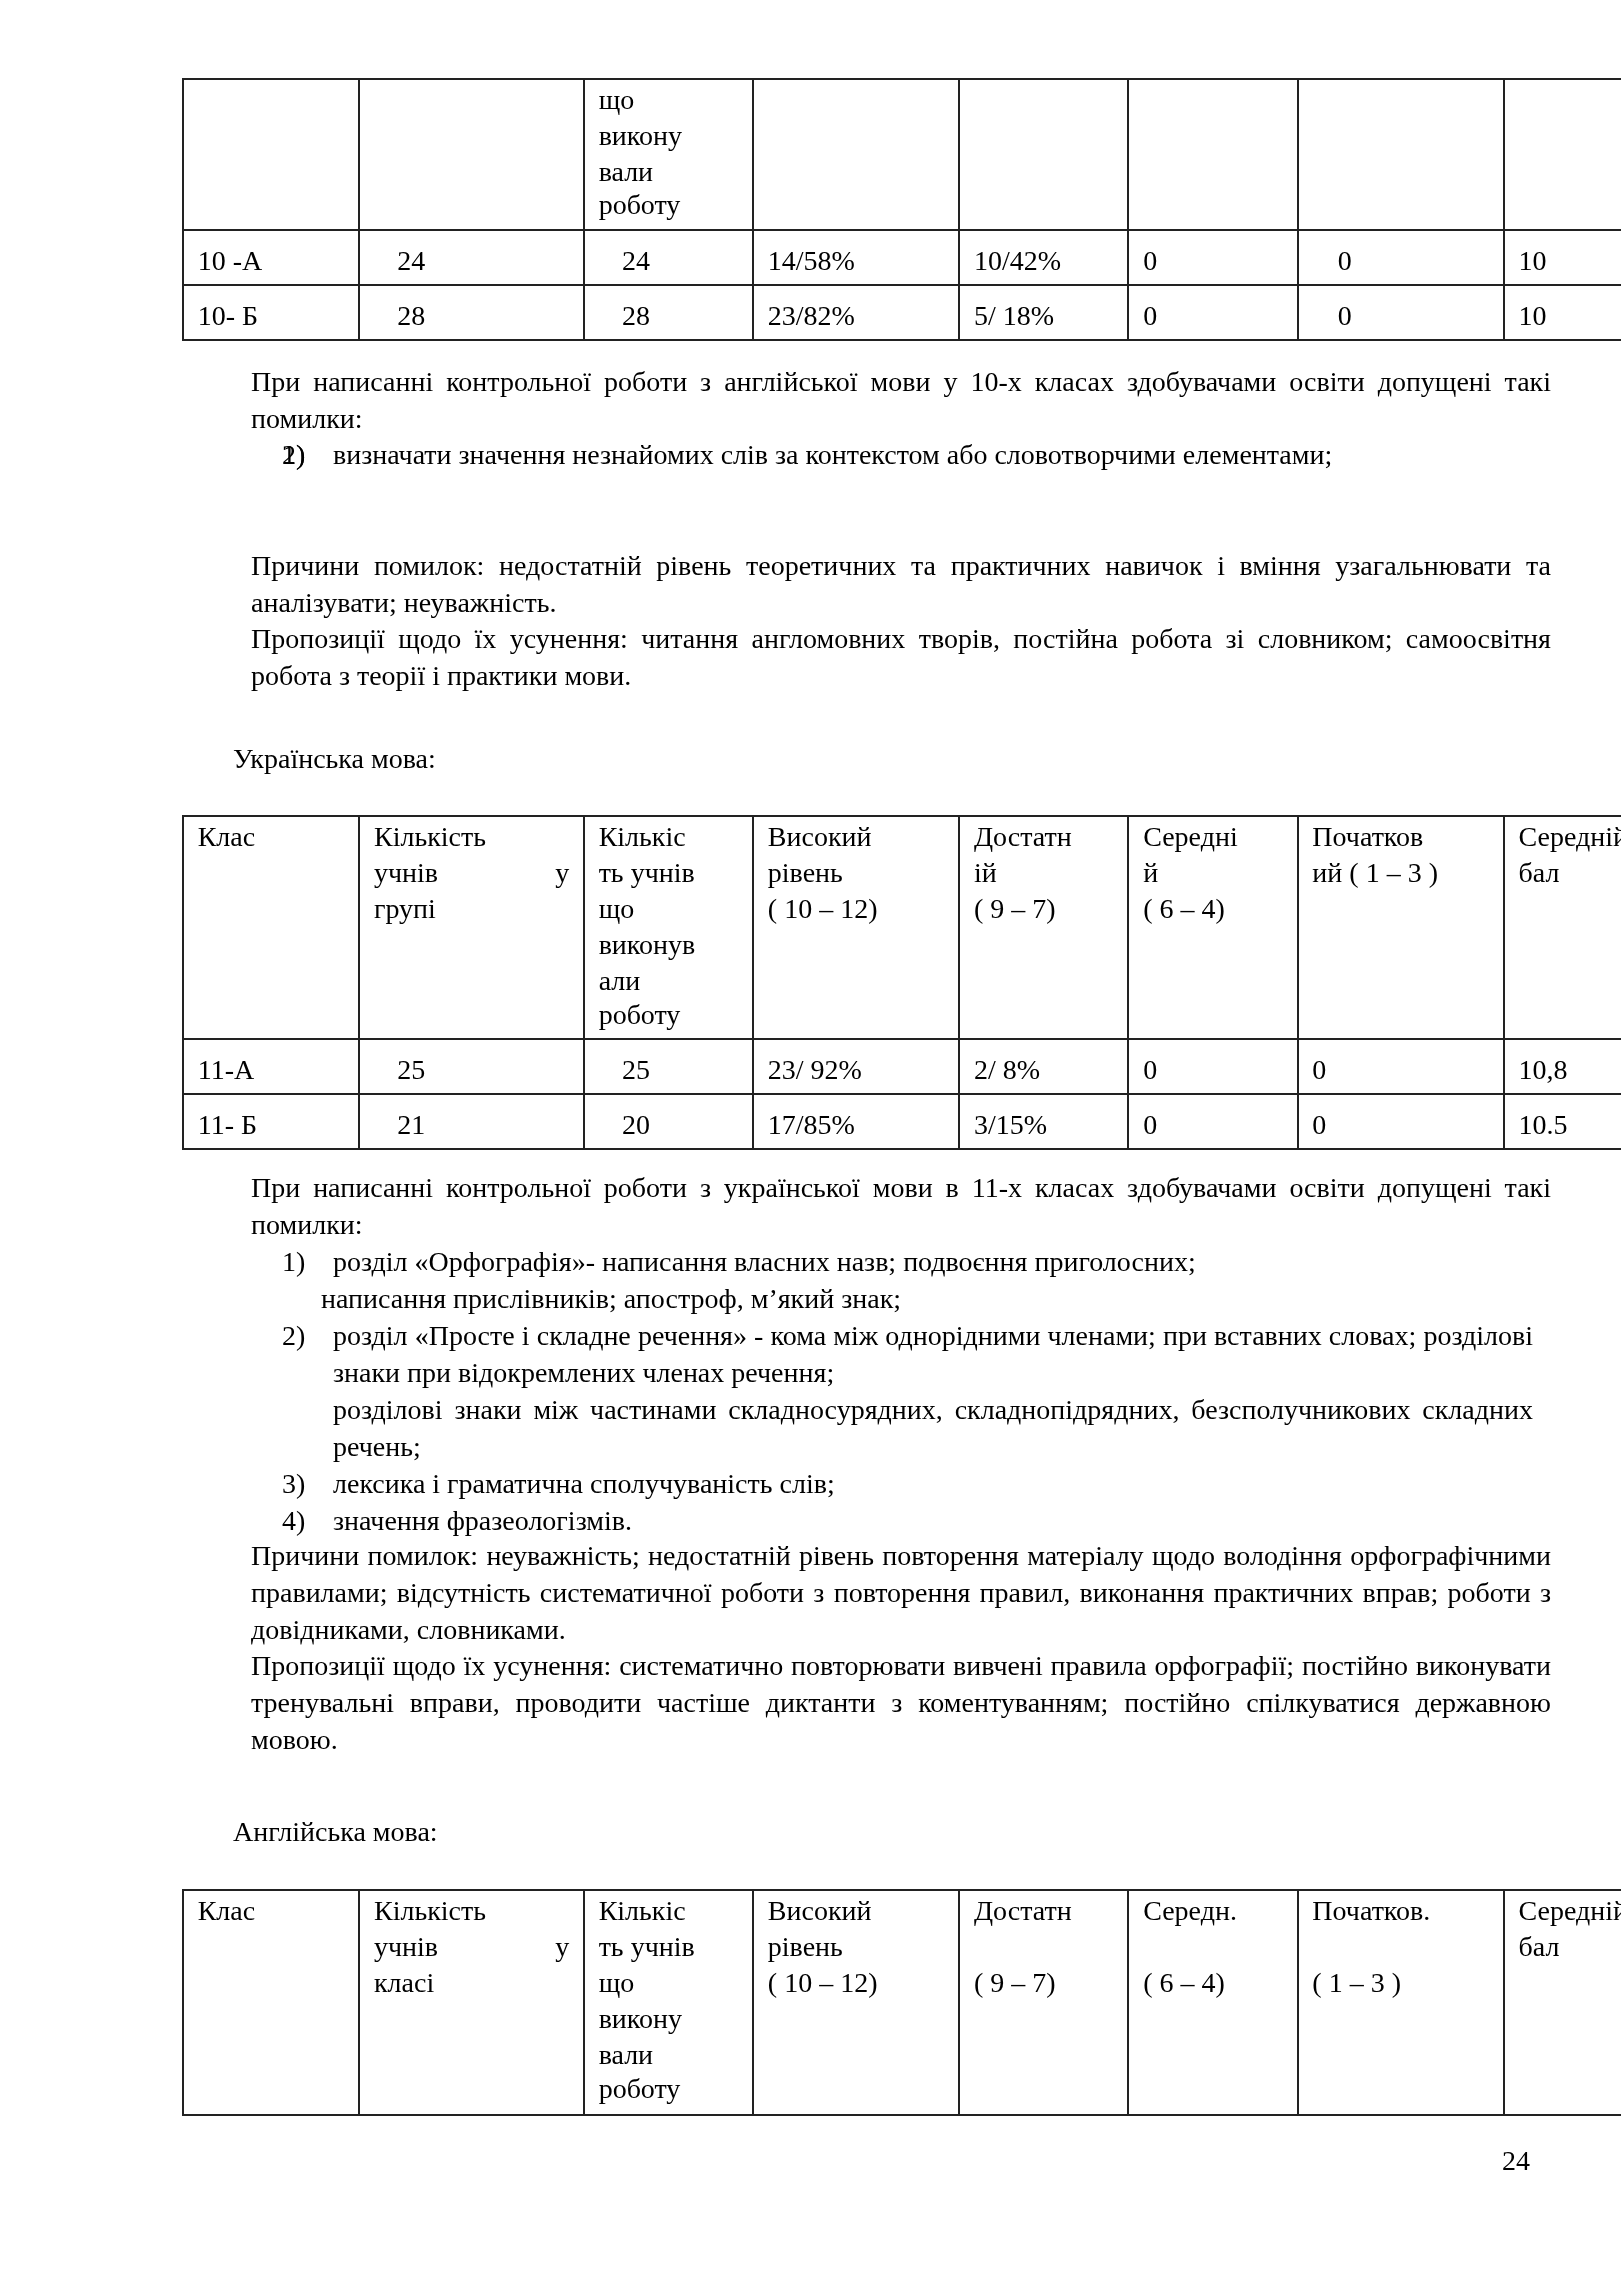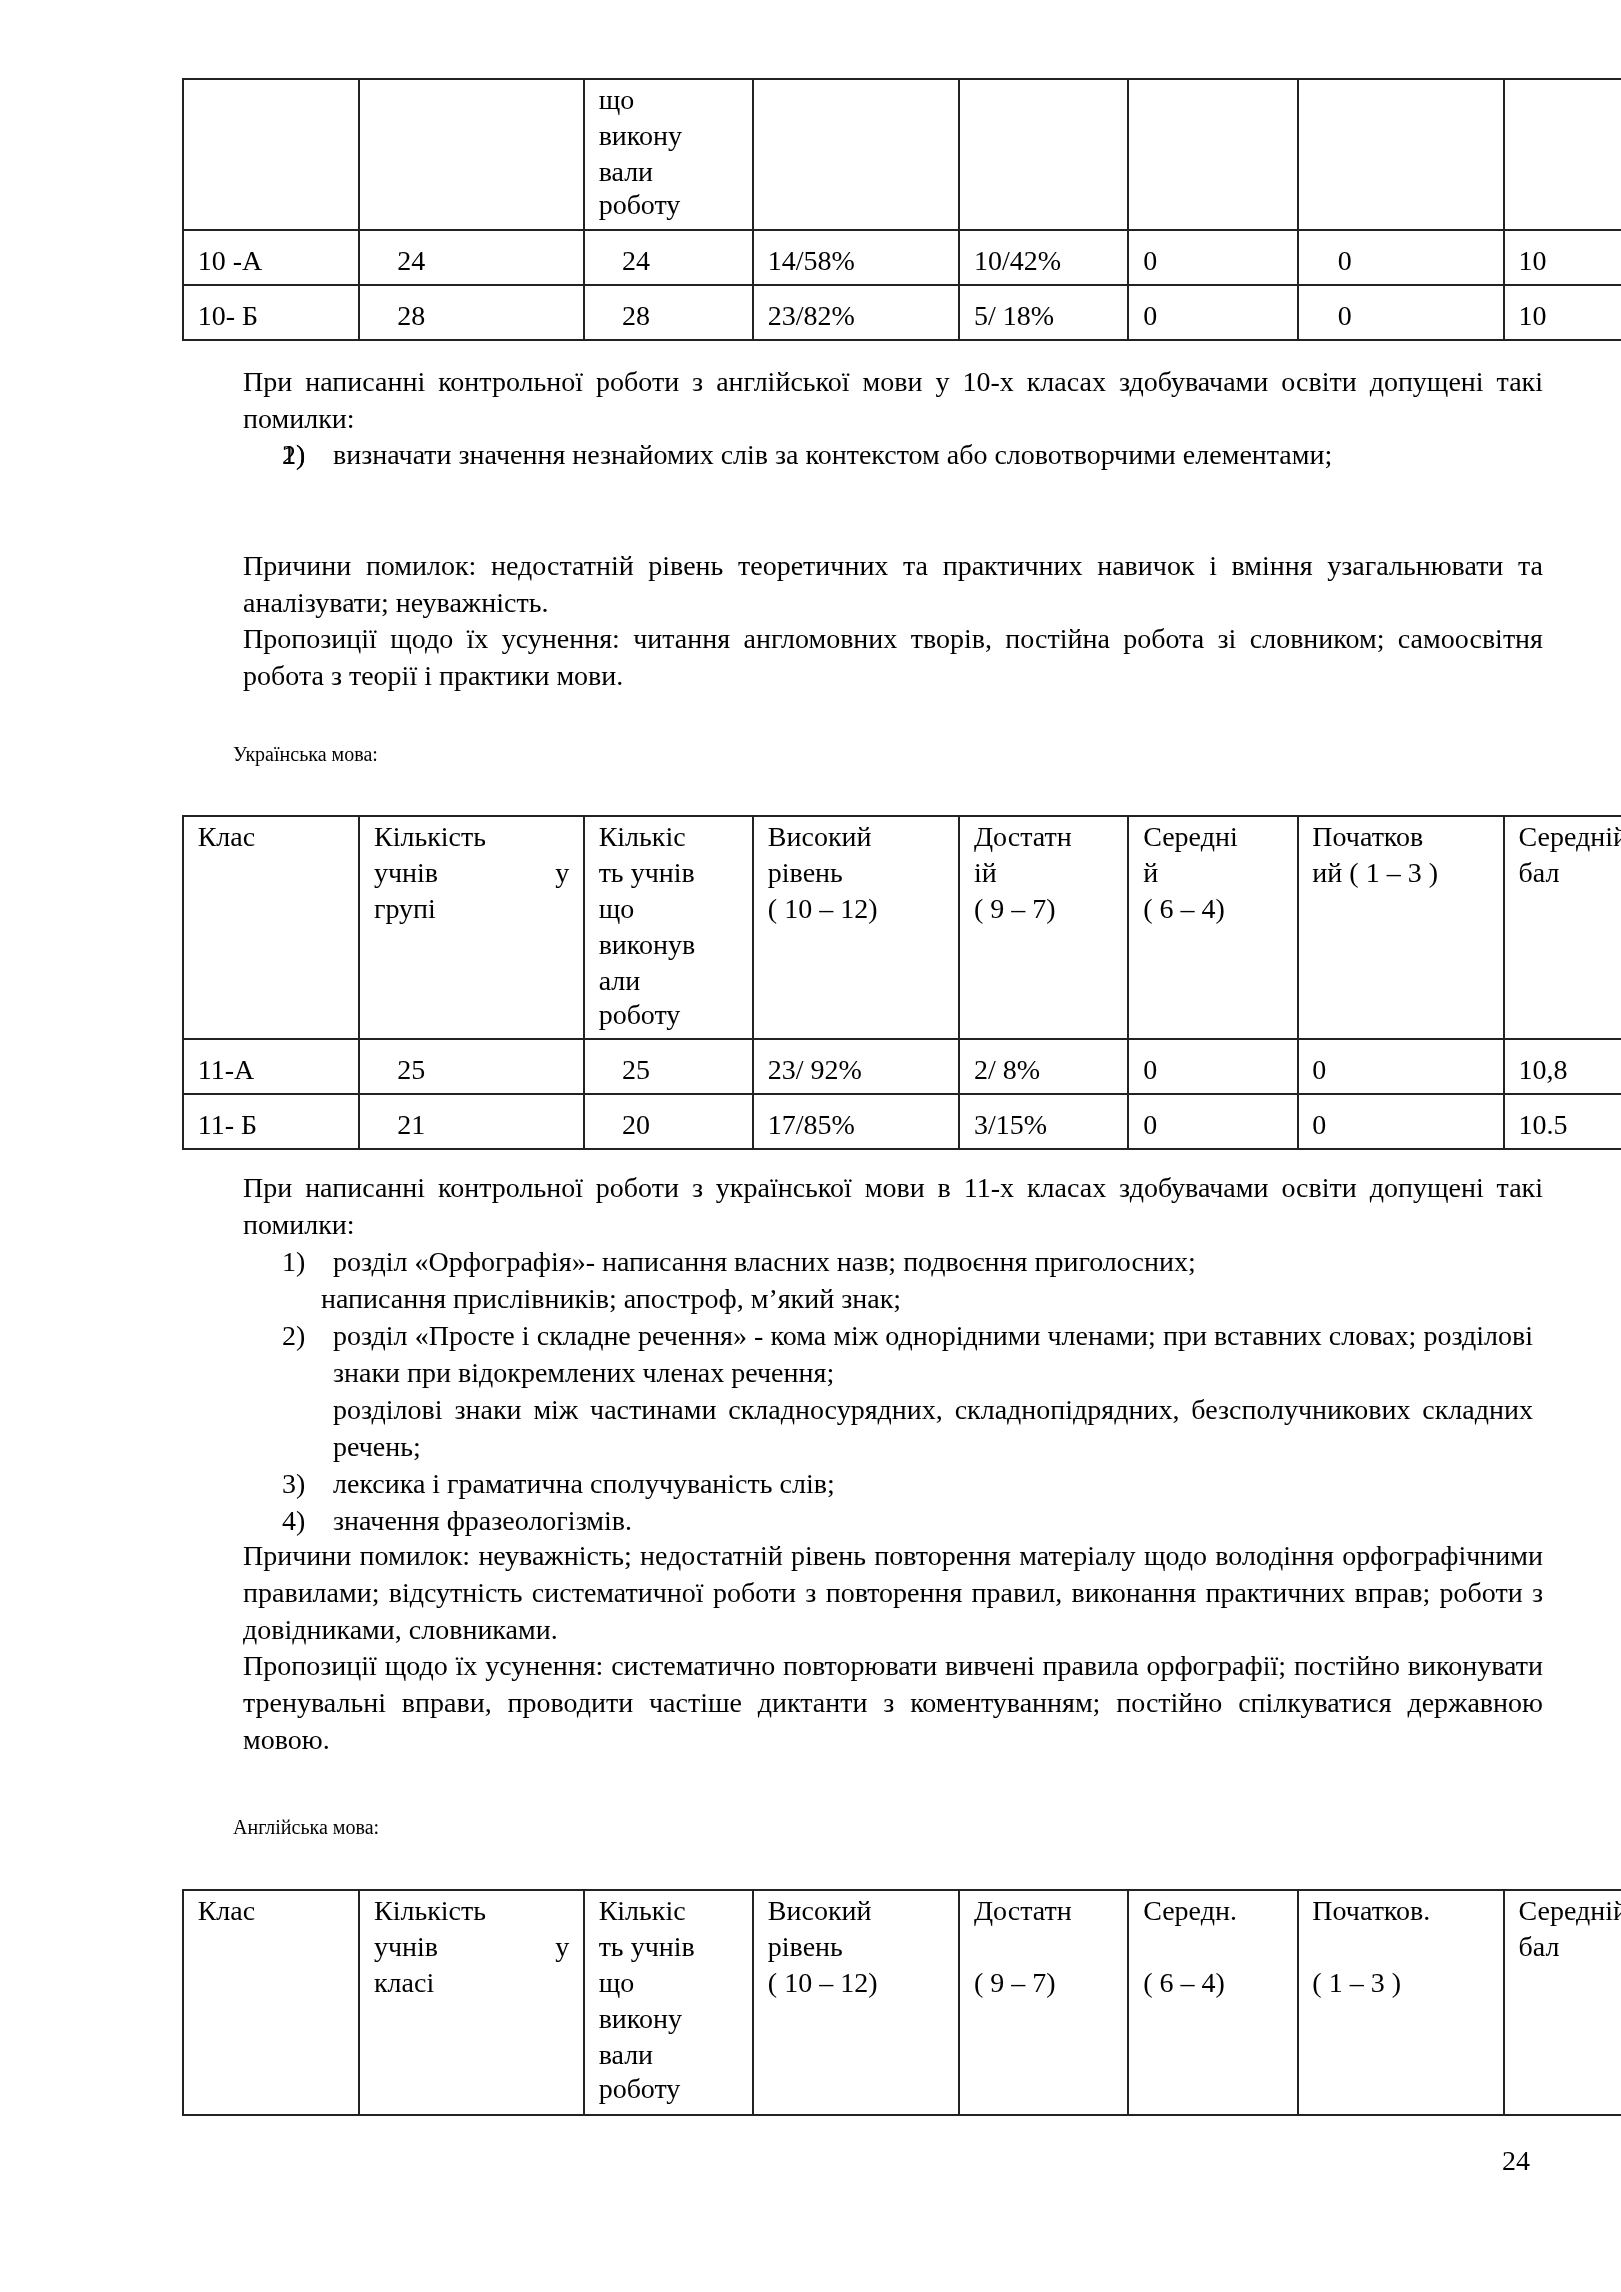--- a/index.html
+++ b/index.html
@@ -5,25 +5,25 @@
   html, body { margin: 0; padding: 0; background: #ffffff; }
   body { width: 1621px; height: 2293px; position: relative; overflow: hidden;
          font-family: "Liberation Serif", "DejaVu Serif", serif; color: #000; }
   table.grid { position: absolute; left: 182px; width: 1512px; border-collapse: collapse; table-layout: fixed;
                font-size: 28px; line-height: 36px; }
   table.grid td { border: 2px solid #222; vertical-align: top; padding: 2px 13.7px 0 13.7px; }
   table.grid tr.data td { height: 41px; padding-top: 12px; }
   .c1 { width: 124px; } .c2 { width: 158px; } .c3 { width: 119px; } .c4 { width: 145px; }
   .c5 { width: 119px; } .c6 { width: 119px; } .c7 { width: 145px; } .c8 { width: 133px; }
   .just { text-align: justify; text-align-last: justify; }
-  .para { position: absolute; left: 243px; width: 1300px; font-size: 28px; line-height: 37px; text-align: justify; }
+  .para { position: absolute; left: 251px; width: 1300px; font-size: 28px; line-height: 37px; text-align: justify; }
   .list { position: absolute; left: 282px; width: 1251px; font-size: 28px; line-height: 37px; }
   .li { position: relative; padding-left: 51px; text-align: justify; }
   .li .num { position: absolute; left: 0; top: 0; }
-  .heading { position: absolute; left: 233px; font-size: 20px; }
+  .heading { position: absolute; left: 233px; font-size: 28px; }
   .pagenum { position: absolute; left: 1502px; top: 2145px; font-size: 28px; }
 </style>
 </head>
 <body>
 
 <table class="grid" style="top:78px;">
   <colgroup>
       <col class="c1">
       <col class="c2">
       <col class="c3">

